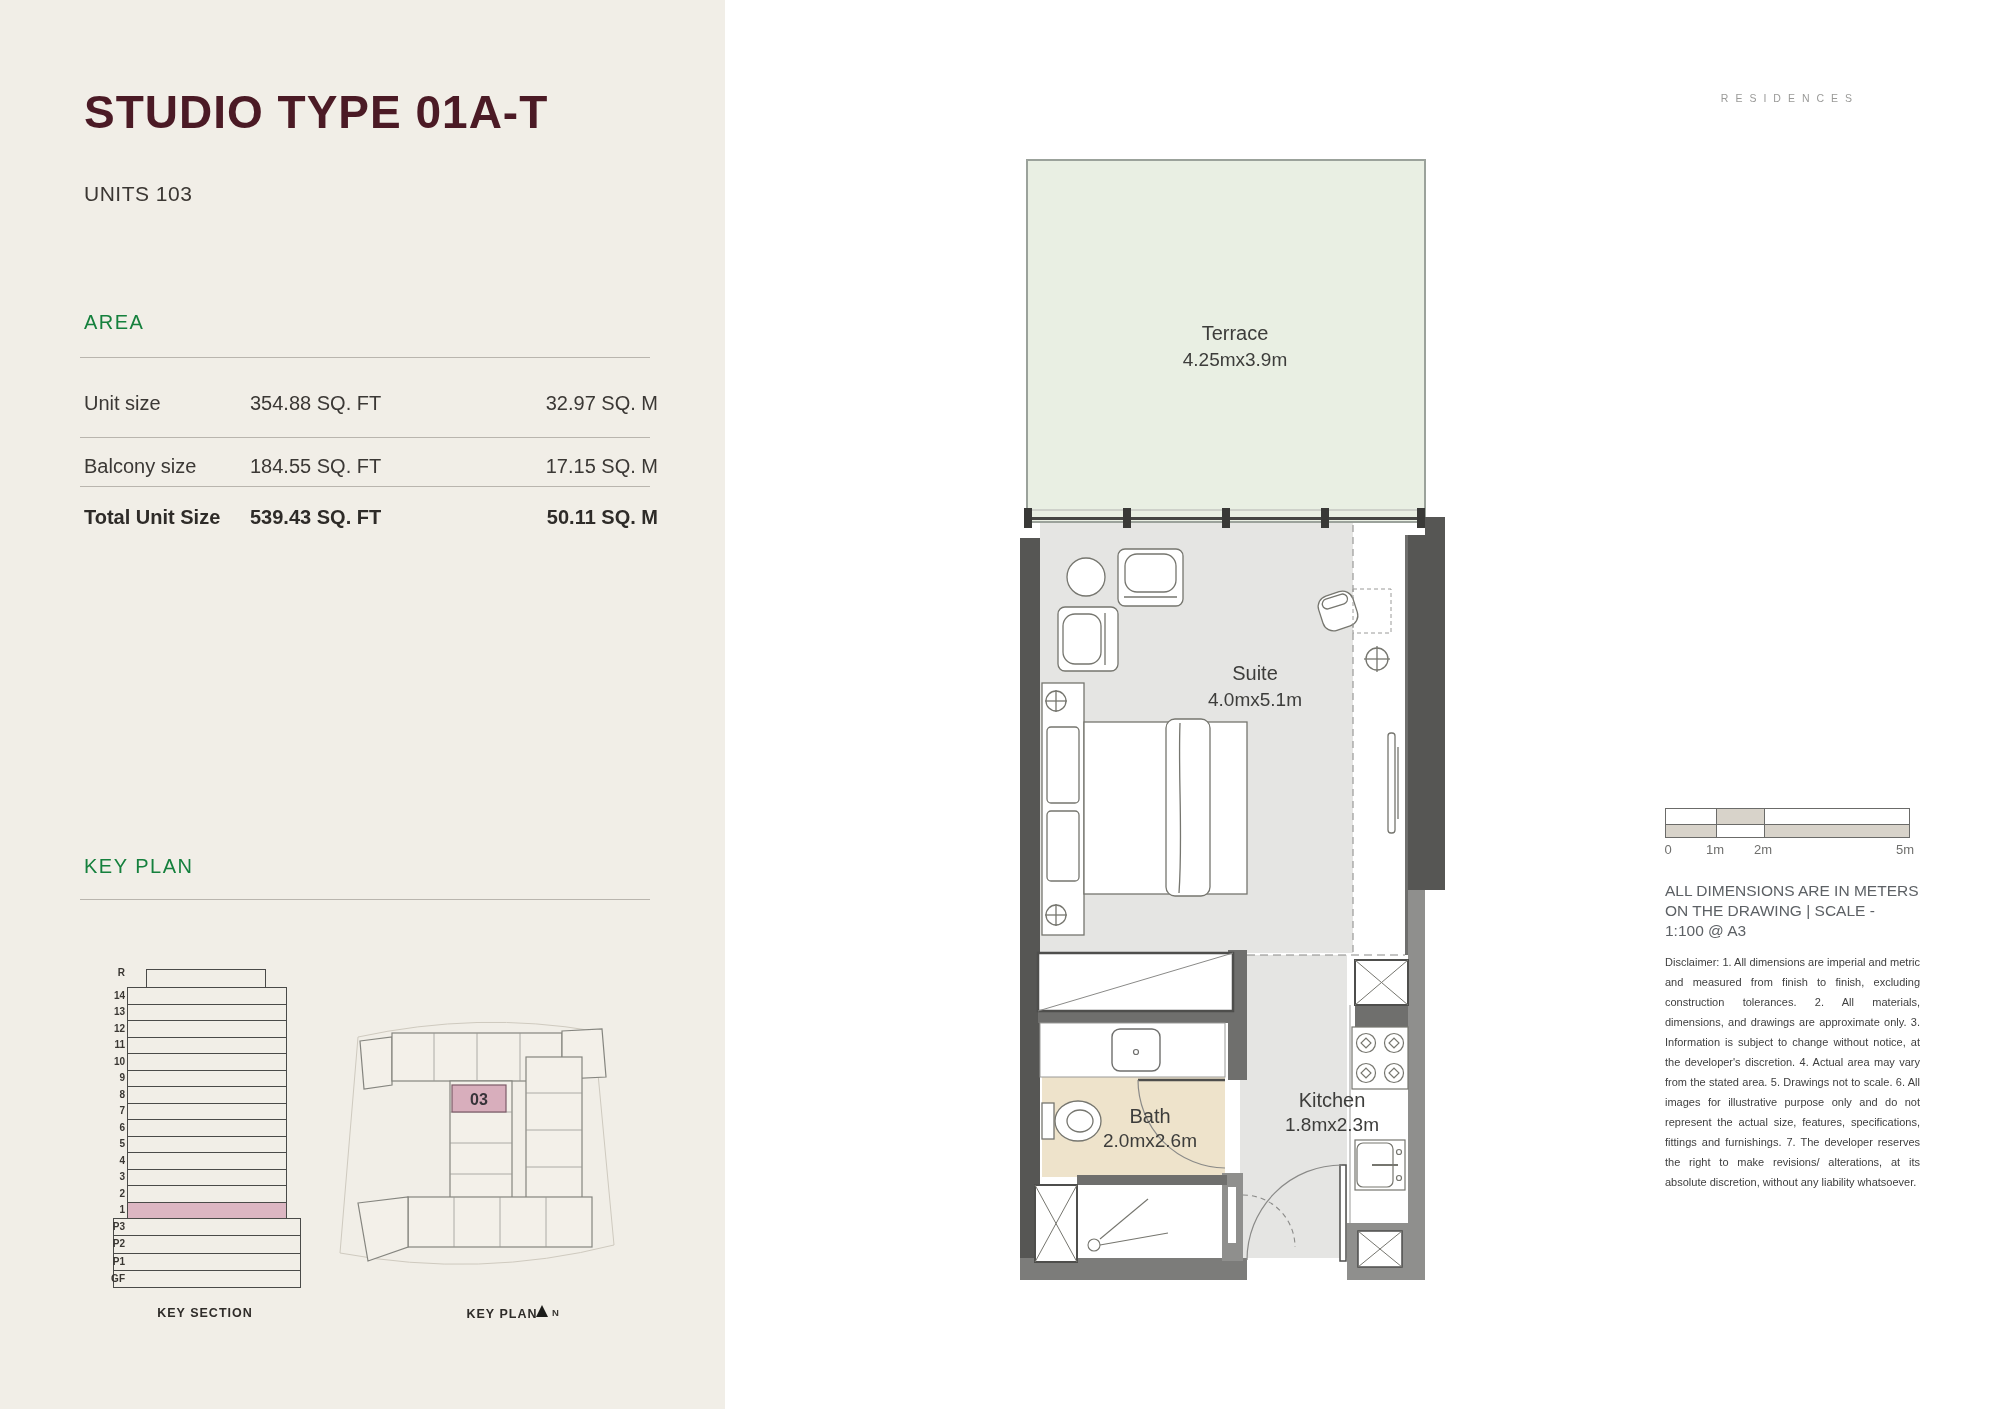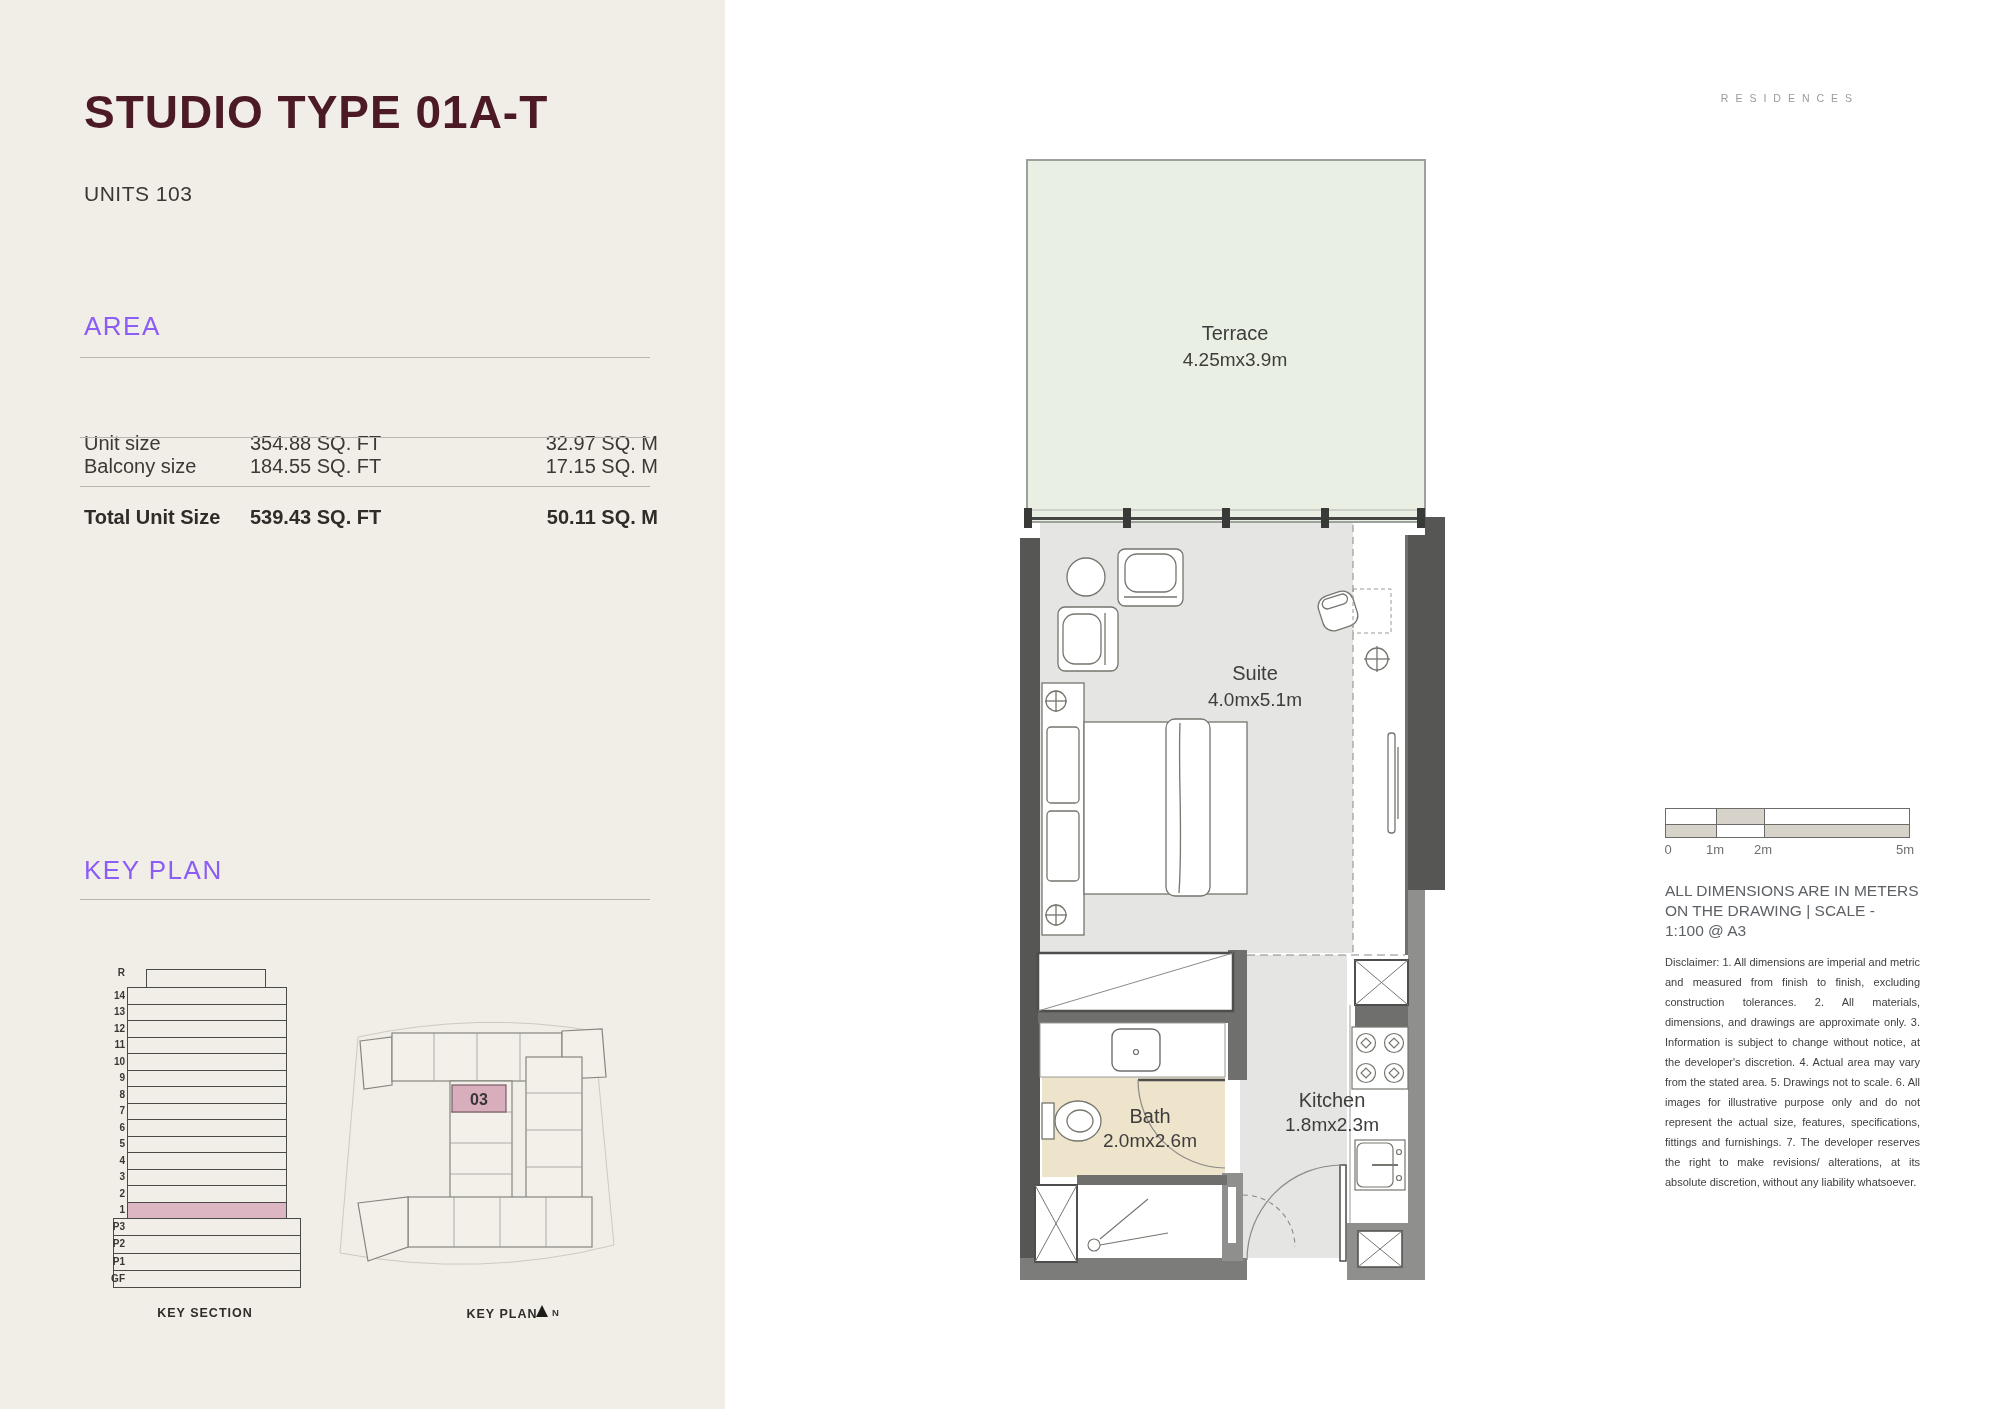--- a/index.html
+++ b/index.html
@@ -3,21 +3,21 @@
 <meta charset="utf-8">
 <style>
   html,body{margin:0;padding:0;}
   body{width:2000px;height:1409px;position:relative;background:#ffffff;
        font-family:"Liberation Sans", sans-serif;overflow:hidden;}
   .abs{position:absolute;}
   
   #left-panel{left:0;top:0;width:725px;height:1409px;background:#f1eee7;}
   #page-title{left:84px;top:85px;font-size:46px;font-weight:700;letter-spacing:1px;color:#4b1a25;}
   #units-line{left:84px;top:182px;font-size:21px;color:#3b3733;letter-spacing:.5px;}
-  .section-heading{font-size:26px;color:#8b5cf6;letter-spacing:1.5px;}
+  .section-heading{font-size:20px;color:#15803d;letter-spacing:1.5px;}
   .rule{height:1px;background:#b9b5ae;}
   .area-row{left:80px;width:570px;height:22px;font-size:20px;color:#3b3835;}
   .area-row .c1{position:absolute;left:4px;}
   .area-row .c2{position:absolute;left:170px;width:213px;text-align:left;}
   .area-row .c3{position:absolute;left:388px;width:190px;text-align:right;}
   .area-row.total{font-weight:bold;color:#2e2b28;}
   
   #key-section{left:95px;top:960px;width:220px;height:372px;}
   #key-section .flr{position:absolute;box-sizing:border-box;border:1px solid #4a4a48;background:transparent;}
   #key-section .lbl{position:absolute;width:30px;text-align:right;font-size:10px;font-weight:bold;color:#3a3733;}
@@ -39,21 +39,21 @@
 </head>
 <body>
 
 <div id="left-panel" class="abs"></div>
 
 <div id="page-title" class="abs">STUDIO TYPE 01A-T</div>
 <div id="units-line" class="abs">UNITS 103</div>
 
 <div class="abs section-heading" style="left:84px;top:311px;">AREA</div>
 <div class="abs rule" style="left:80px;top:357px;width:570px;"></div>
-<div class="abs area-row" style="top:392px;margin-top:40px;">
+<div class="abs area-row" style="top:392px;">
   <span class="c1">Unit size</span>
   <span class="c2">354.88 SQ. FT</span>
   <span class="c3">32.97 SQ. M</span>
 </div>
 <div class="abs rule" style="left:80px;top:437px;width:570px;"></div>
 <div class="abs area-row" style="top:455px;">
   <span class="c1">Balcony size</span>
   <span class="c2">184.55 SQ. FT</span>
   <span class="c3">17.15 SQ. M</span>
 </div>

